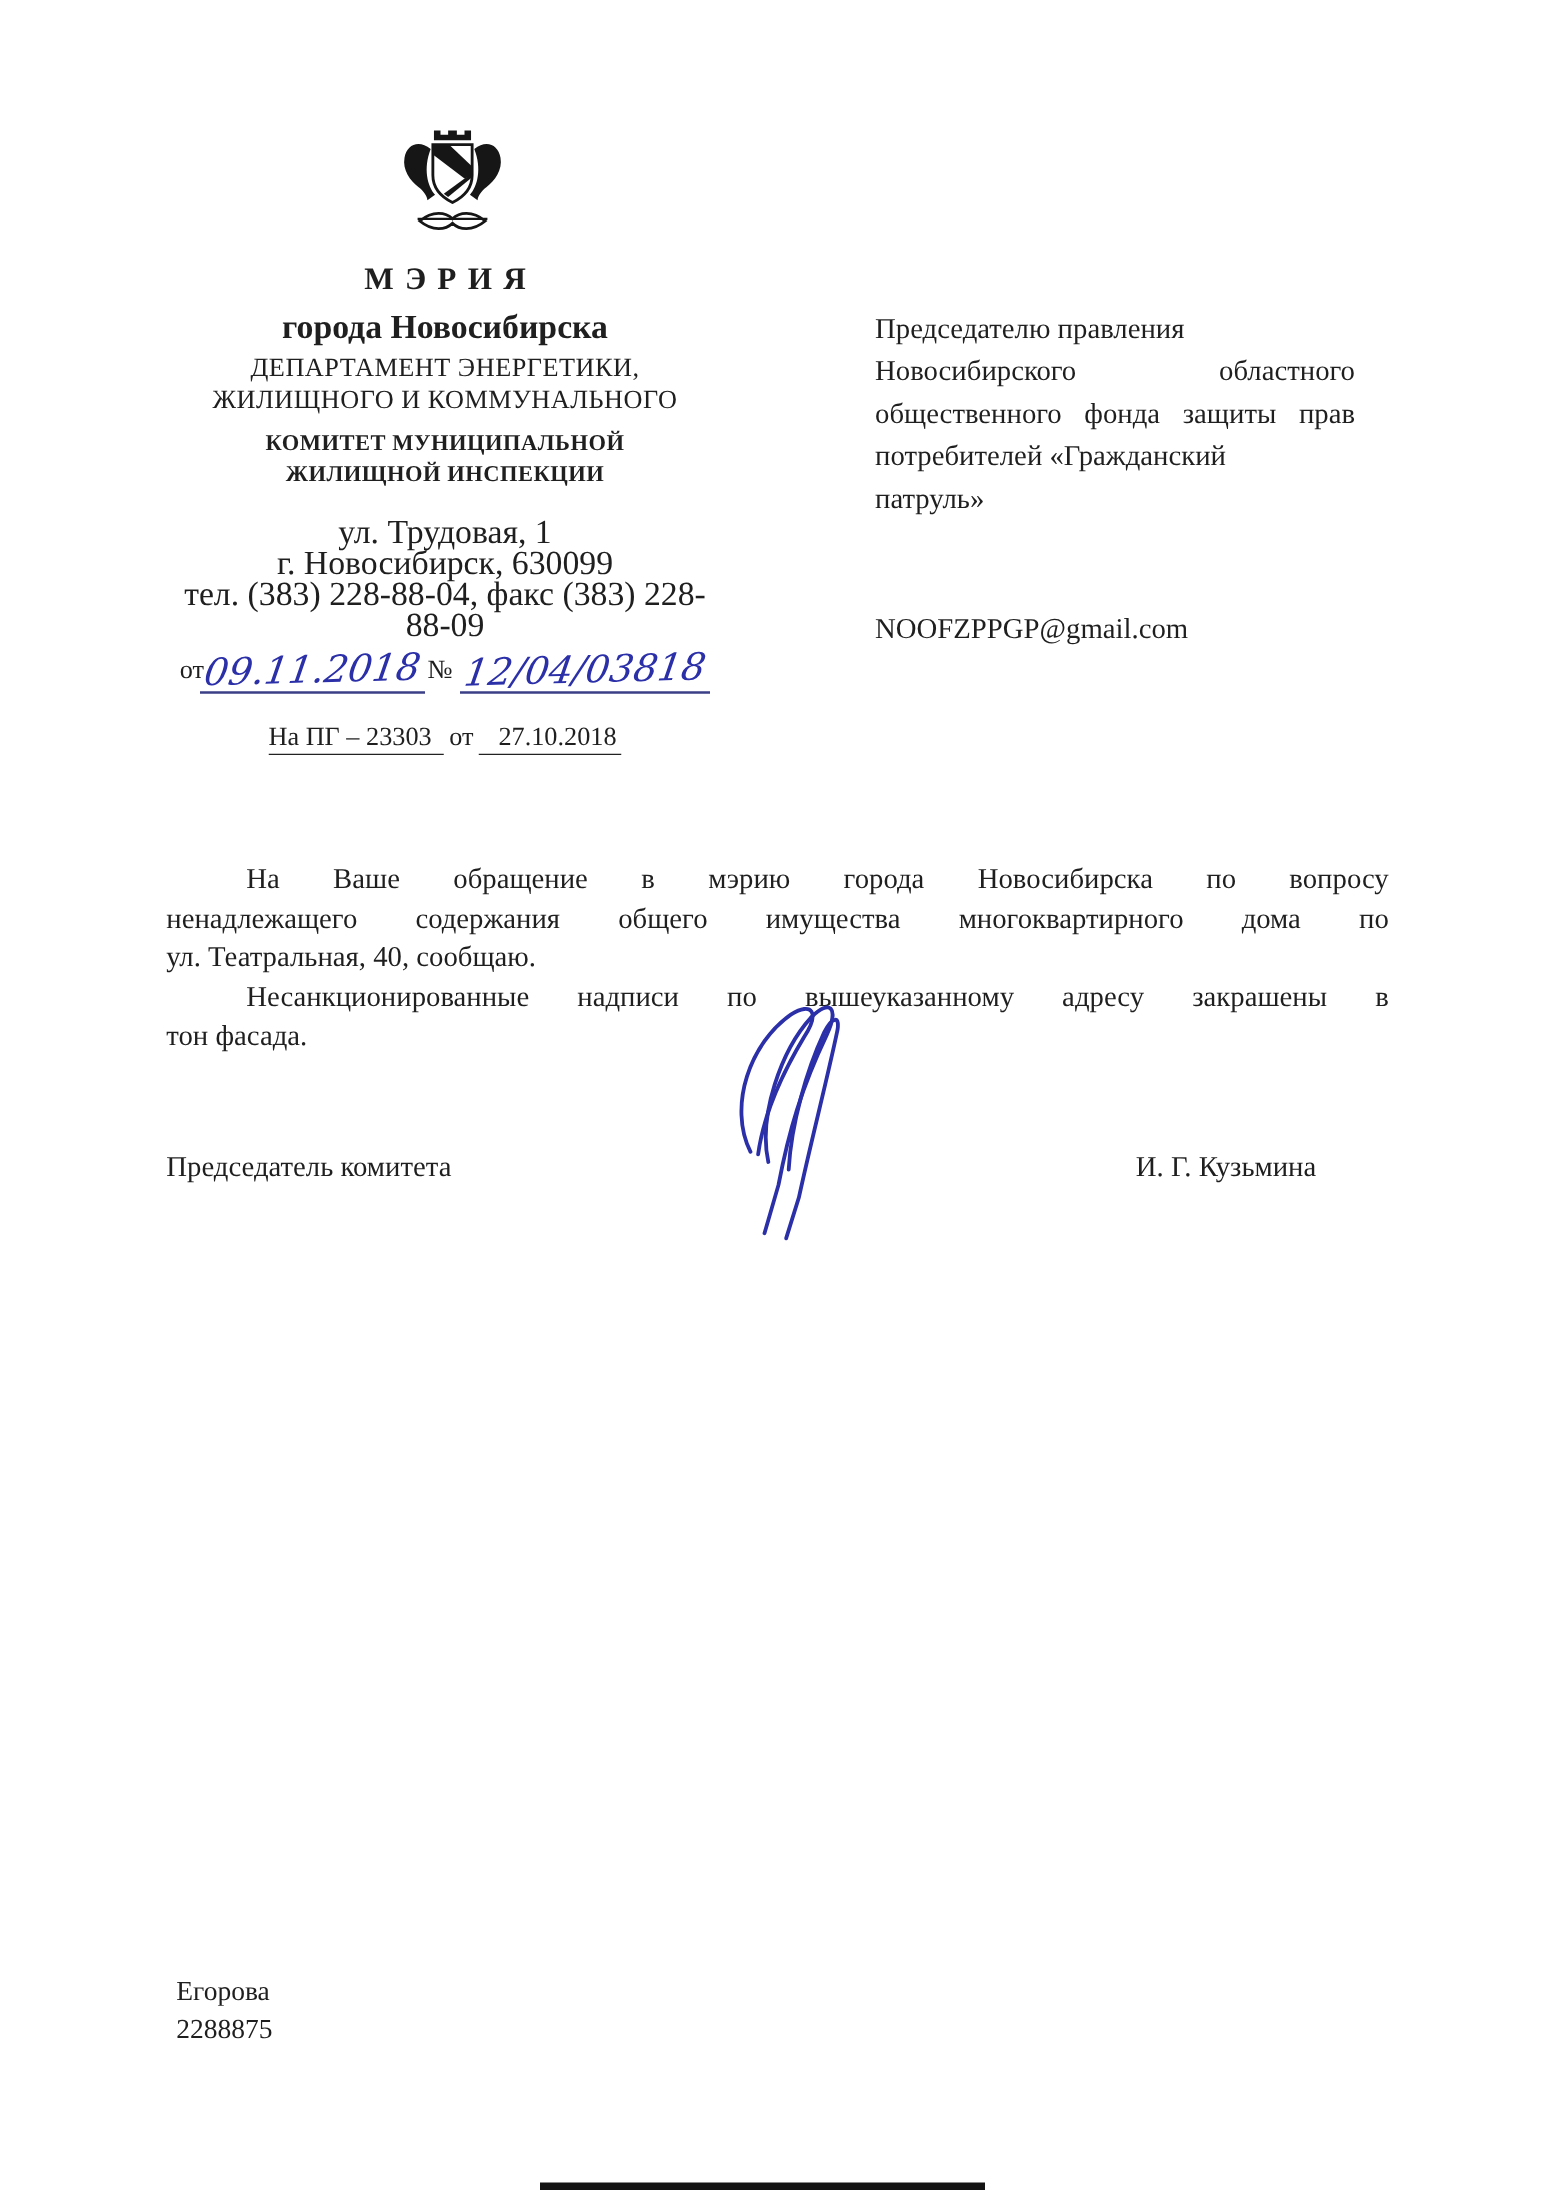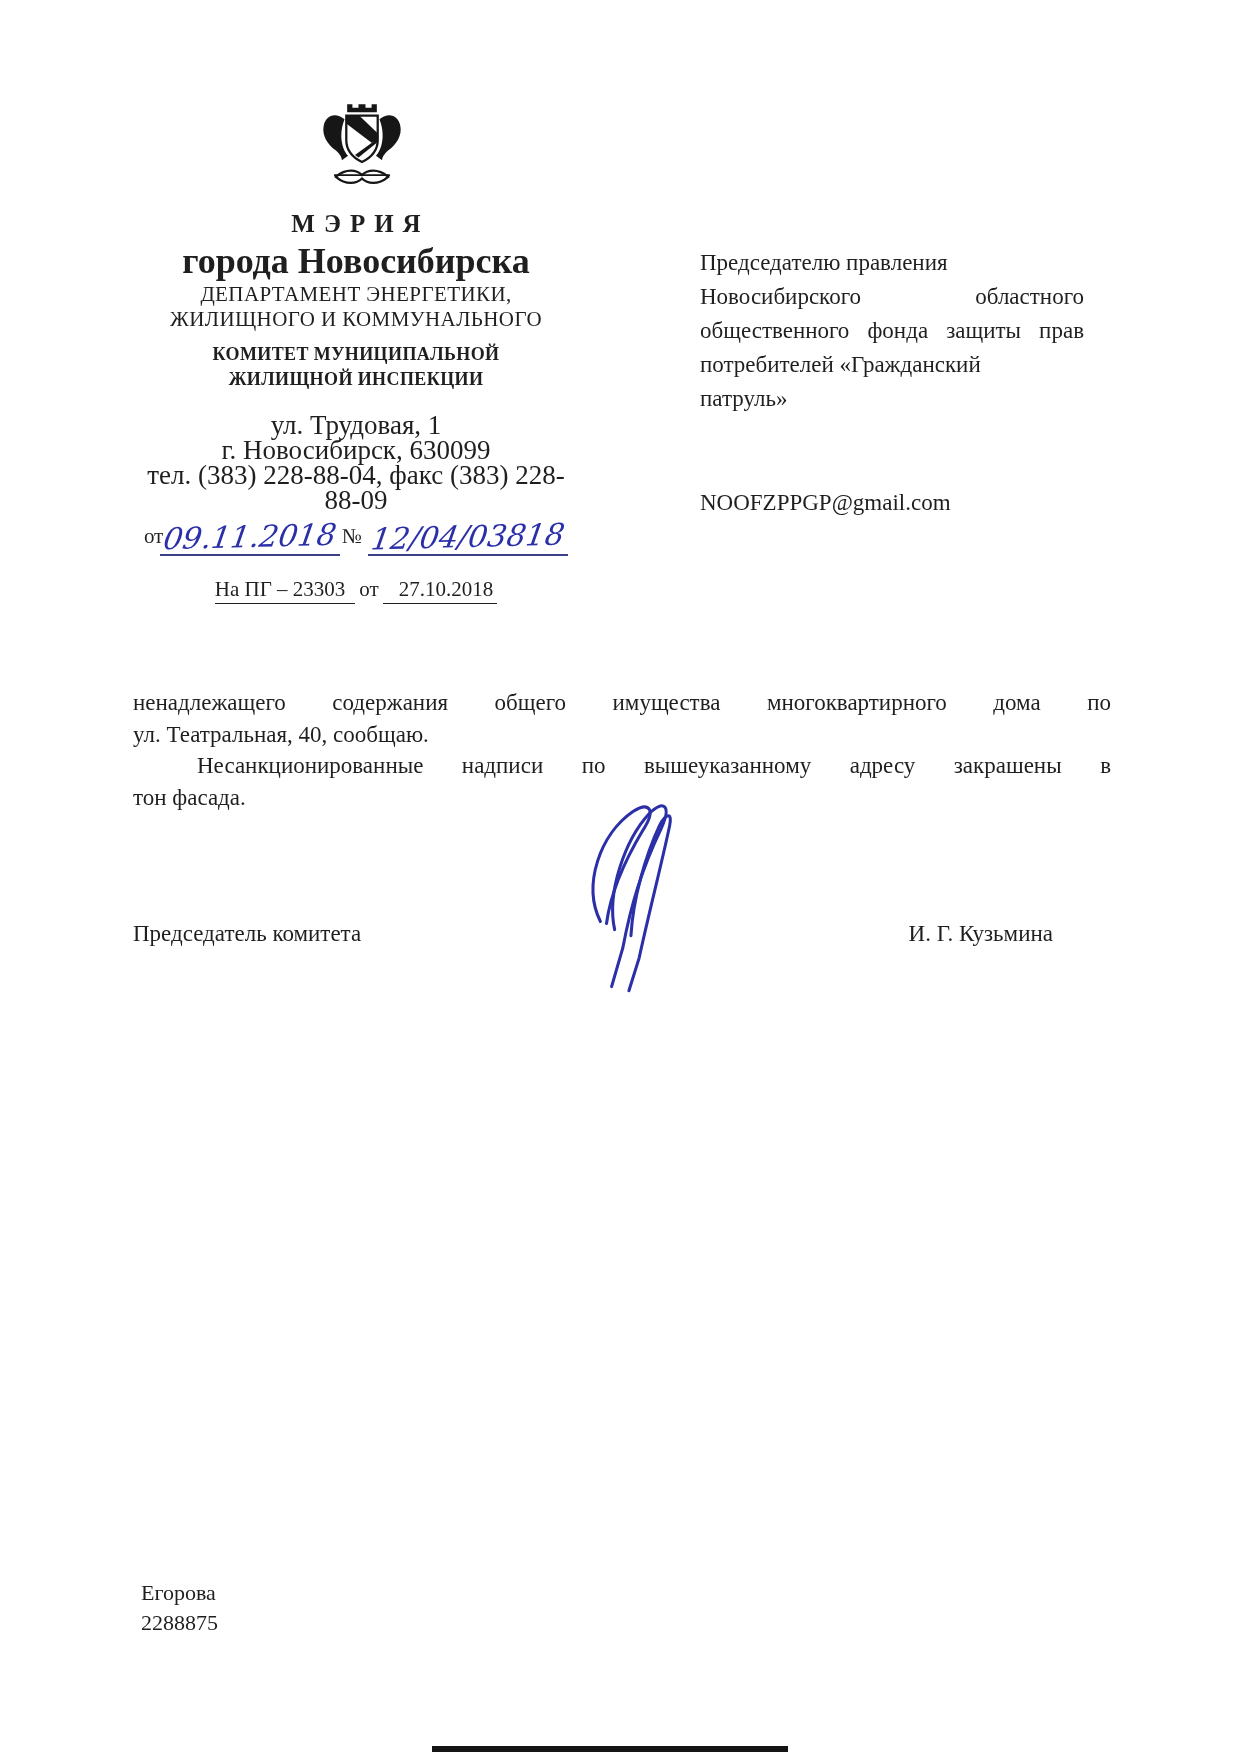--- a/index.html
+++ b/index.html
@@ -10,21 +10,21 @@
     font-family:"Liberation Serif","DejaVu Serif",serif;
     color:#1f1f1f;
     overflow:hidden;
     margin:0 auto;
   }
   
   .emblem{position:absolute;left:316px;top:100px;width:92px;height:96px;}
   
   .org-block{position:absolute;left:140px;top:204px;width:432px;text-align:center;}
   .org-title{font-size:25px;font-weight:bold;letter-spacing:9px;text-indent:9px;line-height:40px;}
-  .org-subtitle{font-size:36px;font-weight:bold;line-height:34px;}
+  .org-subtitle{font-size:27px;font-weight:bold;line-height:34px;}
   .org-dept{margin-top:4px;font-size:21px;line-height:25px;letter-spacing:.4px;}
   .org-committee{margin-top:10px;font-size:18px;font-weight:bold;line-height:25px;letter-spacing:.4px;}
   .org-address{margin-top:21px;font-size:27px;line-height:25px;}
   .ref-row{margin-top:9px;font-size:21px;height:44px;display:flex;align-items:baseline;justify-content:center;}
   .hand{
     font-family:"DejaVu Serif",serif;font-style:italic;
     color:#2b2fa8;font-size:30px;line-height:30px;
     display:inline-block;transform:skewX(-10deg) rotate(-1.5deg);
     white-space:nowrap;
   }
@@ -102,20 +102,21 @@
   <div class="recipient">
     <div>Председателю правления</div>
     <div class="r-just">Новосибирского областного</div>
     <div class="r-just">общественного фонда защиты прав</div>
     <div>потребителей «Гражданский</div>
     <div>патруль»</div>
     <div class="recipient-email">NOOFZPPGP@gmail.com</div>
   </div>
 
   <div class="body-block">
+    <div class="jline indent">На Ваше обращение в мэрию города Новосибирска по вопросу</div>
     <div class="jline">ненадлежащего содержания общего имущества многоквартирного дома по</div>
     <div>ул. Театральная, 40, сообщаю.</div>
     <div class="jline indent">Несанкционированные надписи по вышеуказанному адресу закрашены в</div>
     <div>тон фасада.</div>
   </div>
 
   <div class="sig-title">Председатель комитета</div>
 
   <svg class="sig-mark" viewBox="0 0 110 190" xmlns="http://www.w3.org/2000/svg">
     <g fill="none" stroke="#2b2fa8" stroke-width="3" stroke-linecap="round">

